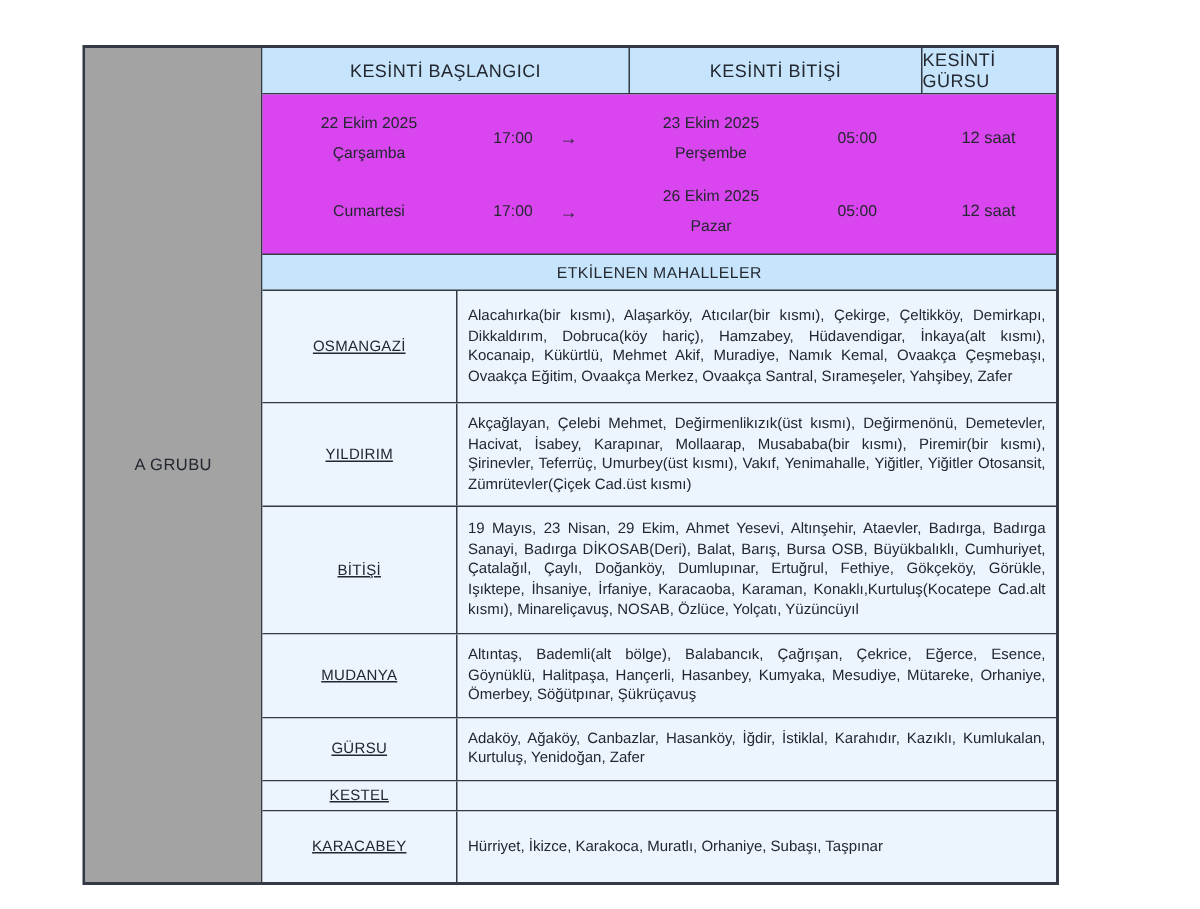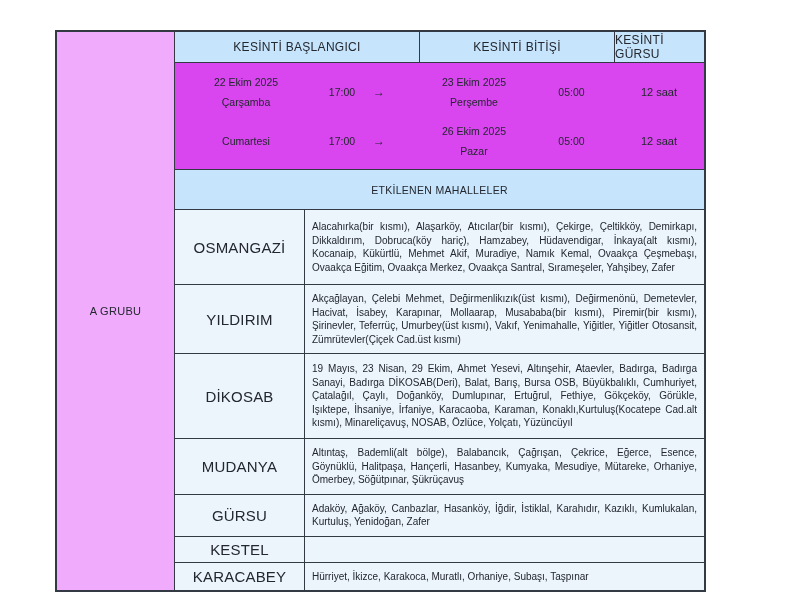--- a/index.html
+++ b/index.html
@@ -14,21 +14,21 @@
     position: absolute;
     left: 55px; top: 30px;
     width: 651px; min-height: 560px;
     border: 2px solid #343a43;
     display: flex;
     background: #ecf4fc;
   }
   .group-col {
     width: 118px;
     flex: 0 0 118px;
-    background: #f0abfc;
+    background: #a3a3a3;
     border-right: 1.5px solid #343a43;
     display: flex;
     align-items: center;
     justify-content: center;
   }
   .group-label {
     font-size: 11px;
     letter-spacing: 0.3px;
     color: #23272f;
   }
@@ -67,41 +67,42 @@
     line-height: 20px;
   }
   .sched-time { text-align: center; font-size: 10.5px; }
   .sched-arrow { text-align: left; padding-left: 6px; font-size: 12px; }
   .sched-duration { text-align: center; font-size: 11px; }
 
   
   .affected-band {
     background: #c6e4fb;
     border-bottom: 1.5px solid #343a43;
-    height: 40px;
+    height: 24px;
     display: flex; align-items: center; justify-content: center;
     font-size: 10.5px;
     letter-spacing: 0.3px;
   }
 
   
   .district-row {
     display: grid;
     grid-template-columns: 130px 1fr;
     border-bottom: 1.5px solid #343a43;
     background: #ecf4fc;
   }
   .district-row:last-child { border-bottom: none; flex: 1; }
   .district-name {
     display: flex; align-items: center; justify-content: center;
     border-right: 1.5px solid #343a43;
-    font-size: 15px;
+    font-size: 10px;
     letter-spacing: 0.2px;
     text-align: center;
     padding: 4px;
+    text-decoration: underline;
   }
   .district-list {
     font-size: 10px;
     line-height: 13.5px;
     padding: 7px 7px;
     text-align: justify;
     text-align-last: left;
   }
   .district-row.min5 .district-list { min-height: 74px; display:flex; align-items:center; }
   .district-row.min4 .district-list { min-height: 64px; display:flex; align-items:center; }
@@ -171,21 +172,21 @@
     </div>
 
     <div class="district-row min4">
       <div class="district-name">YILDIRIM</div>
       <div class="district-list">
           <span>Akçağlayan, Çelebi Mehmet, Değirmenlikızık(üst kısmı), Değirmenönü, Demetevler, Hacivat, İsabey, Karapınar, Mollaarap, Musababa(bir kısmı), Piremir(bir kısmı), Şirinevler, Teferrüç, Umurbey(üst kısmı), Vakıf, Yenimahalle, Yiğitler, Yiğitler Otosansit, Zümrütevler(Çiçek Cad.üst kısmı)</span>
         </div>
     </div>
 
     <div class="district-row min6">
-      <div class="district-name">DİKOSAB</div>
+      <div class="district-name">BİTİŞİ</div>
       <div class="district-list">
           <span>19 Mayıs, 23 Nisan, 29 Ekim, Ahmet Yesevi, Altınşehir, Ataevler, Badırga, Badırga Sanayi, Badırga DİKOSAB(Deri), Balat, Barış, Bursa OSB, Büyükbalıklı, Cumhuriyet, Çatalağıl, Çaylı, Doğanköy, Dumlupınar, Ertuğrul, Fethiye, Gökçeköy, Görükle, Işıktepe, İhsaniye, İrfaniye, Karacaoba, Karaman, Konaklı,Kurtuluş(Kocatepe Cad.alt kısmı), Minareliçavuş, NOSAB, Özlüce, Yolçatı, Yüzüncüyıl</span>
         </div>
     </div>
 
     <div class="district-row min3">
       <div class="district-name">MUDANYA</div>
       <div class="district-list">
           <span>Altıntaş, Bademli(alt bölge), Balabancık, Çağrışan, Çekrice, Eğerce, Esence, Göynüklü, Halitpaşa, Hançerli, Hasanbey, Kumyaka, Mesudiye, Mütareke, Orhaniye, Ömerbey, Söğütpınar, Şükrüçavuş</span>
         </div>

